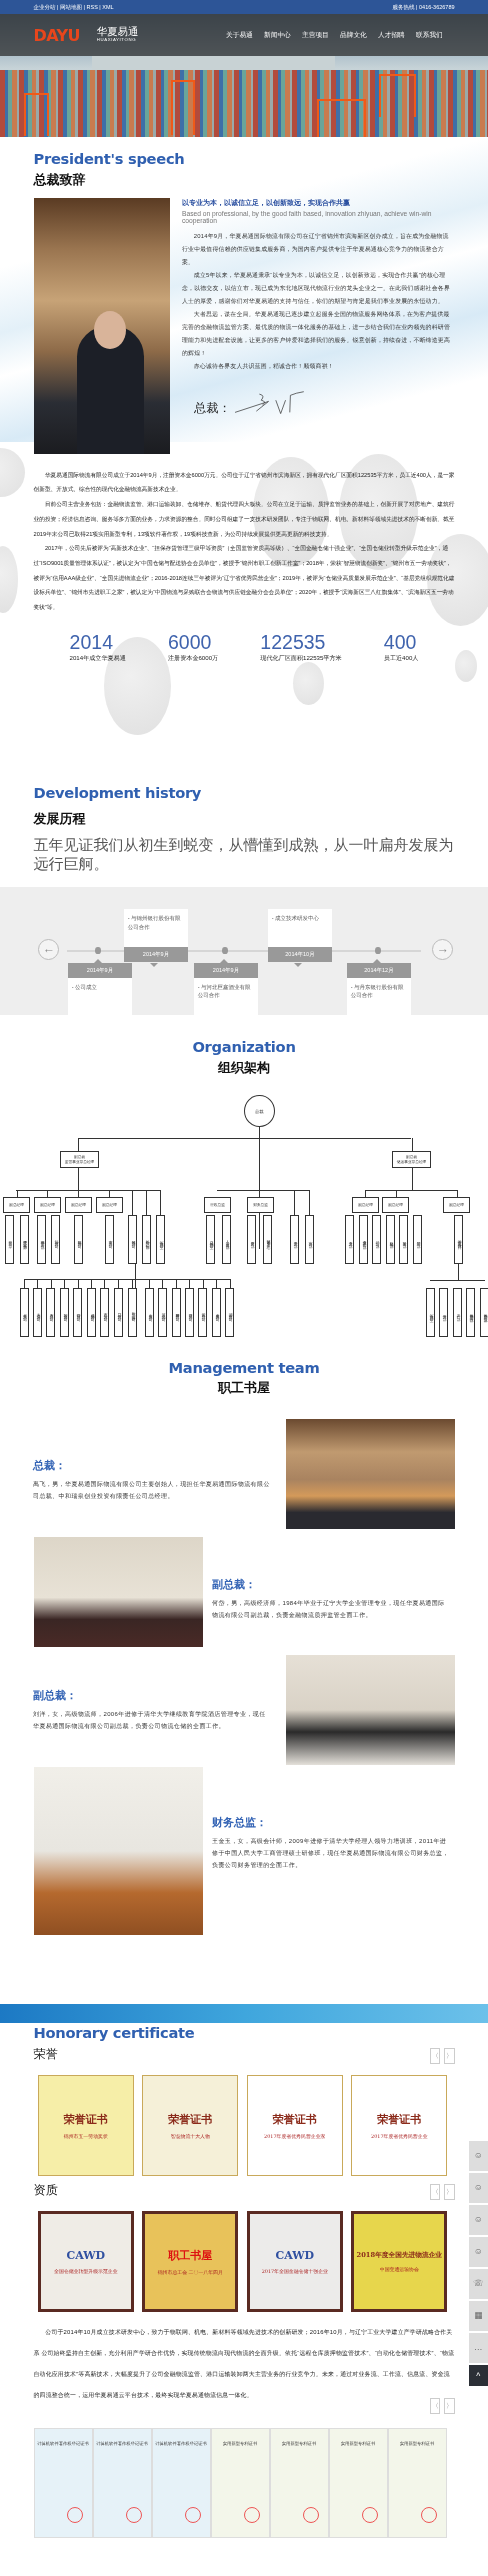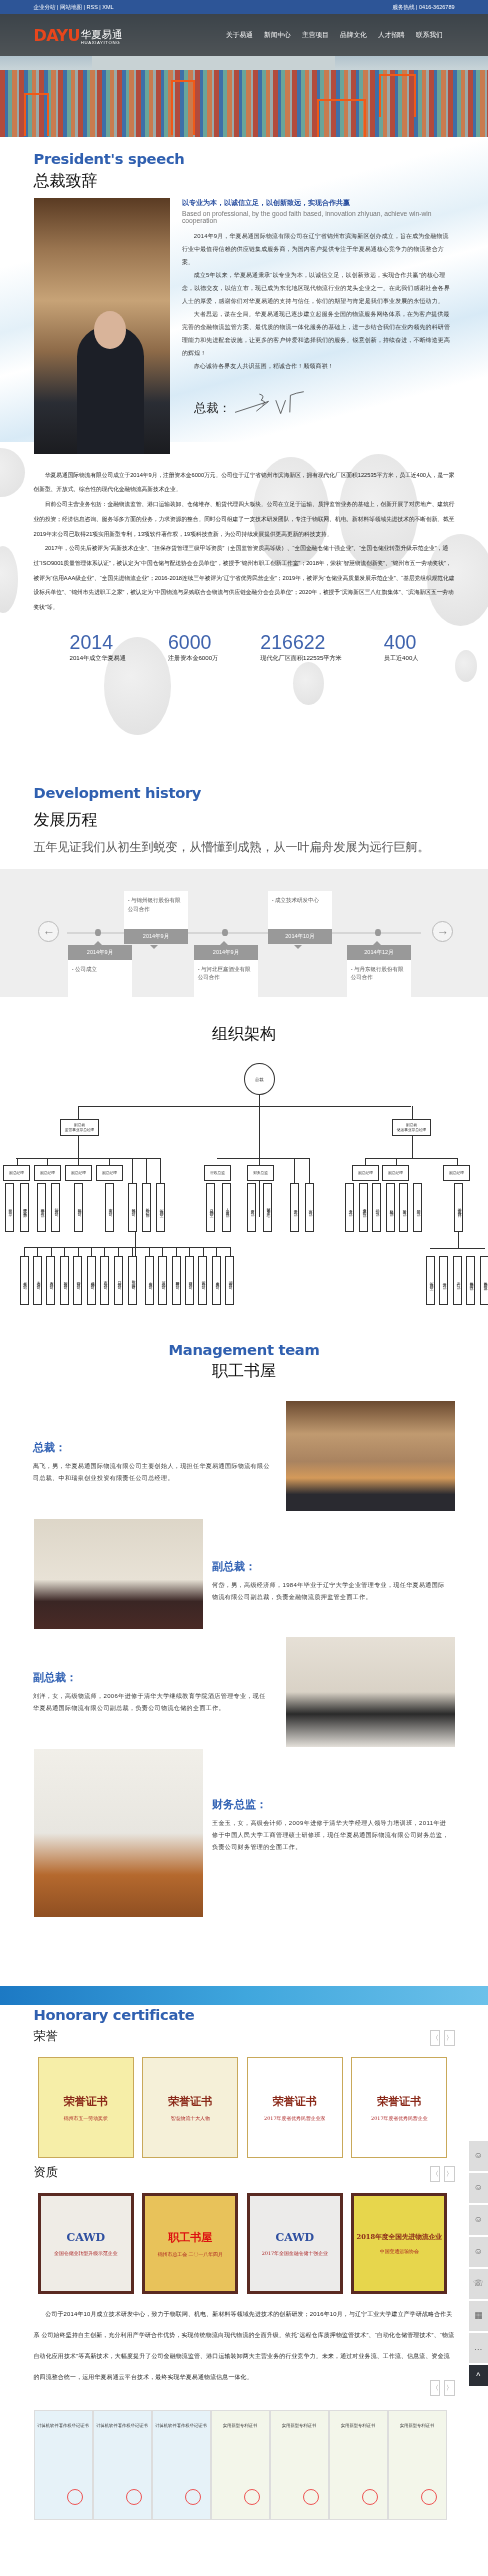--- a/index.html
+++ b/index.html
@@ -6,33 +6,33 @@
 body{width:488px;height:2576px;overflow:hidden;background:#fff;font-family:"Liberation Sans","DejaVu Sans",sans-serif;color:#333;position:relative}
 .wrap{width:421px;margin:0 auto;position:relative}
 
 .topbar{height:14px;background:#2d5597;color:#fff;font-size:5.5px;line-height:14px}
 .topbar .wrap{display:flex;justify-content:space-between}
 .topbar span{color:#fff}
 
 .hero{height:123px;position:relative;background:linear-gradient(180deg,#6f8aa0 0%,#a9bcc8 30%,#c8d4d8 45%,#6d7a82 60%,#4f6c86 100%);overflow:hidden}
 .hero .nav{position:absolute;top:0;left:0;right:0;height:42px;background:rgba(40,40,40,.72)}
 .hero .nav .wrap{display:flex;align-items:center;height:42px}
-.logo{display:flex;align-items:flex-end;gap:1px}
+.logo{display:flex;align-items:flex-start;gap:17px}
 .logo .mark{font-weight:bold;font-size:16px;letter-spacing:-0.6px;color:#e8461c;font-family:"DejaVu Sans",sans-serif}
 .logo .cn{color:#fff;font-size:10.4px;line-height:11px}
 .logo .en{color:#fff;font-size:4.3px;letter-spacing:0.6px}
 .navmenu{display:flex;margin-left:auto;gap:0;margin-right:6.1px}
 .navmenu a{color:#fff;font-size:6.7px;width:38px;text-align:center;text-decoration:none}
 .port{position:absolute;top:42px;left:0;right:0;bottom:0}
 .water{position:absolute;left:92px;right:153px;top:0;height:30.5px;background:#c8d2d4;border-radius:0 0 50% 50%}
 .yard{position:absolute;left:0;right:0;bottom:0;height:67px;background:repeating-linear-gradient(90deg,#b24b3c 0 4.9px,#3e6fa8 4.9px 8.5px,#6aa59a 8.5px 12.2px,#c97b4f 12.2px 17px,#9aa 17px 19.5px)}
 .crane{position:absolute;border:2.4px solid #f05a18;border-bottom:none;height:43px;width:24.4px}
 
 .en-h{font-family:"DejaVu Sans",sans-serif;font-weight:bold;color:#3060b0;font-size:14.7px;letter-spacing:-0.3px}
-.cn-h{font-weight:normal;color:#111;font-size:16px;margin-top:3.7px}
+.cn-h{font-weight:bold;color:#111;font-size:13px;margin-top:3.7px}
 .center{text-align:center}
 
 .pres{position:relative;padding-top:4.9px;height:305px;background:linear-gradient(165deg,#fff 0%,#fff 30%,#e3f0f8 45%,#fff 55%,#d8eaf6 70%,#fff 85%)}
 .pres .photo{position:absolute;left:34px;top:61px;width:136px;height:256px;background:linear-gradient(180deg,#5a3b23 0%,#9a7550 20%,#c7a377 40%,#8d6a48 60%,#2a2d34 80%,#1b1c20 100%)}
 .pres .photo .person{position:absolute;left:43px;top:128px;width:67px;height:128px;background:#1c1f27;border-radius:30.5px 30.5px 0 0}
 .pres .photo .face{position:absolute;left:60px;top:113px;width:32px;height:38px;background:#d9b49a;border-radius:50%}
 .pres .text{position:absolute;left:182px;top:61px;width:269px}
 .pres .slogan{color:#2a4fa0;font-weight:bold;font-size:7px}
 .pres .slogan-en{color:#777;font-size:6.7px;margin-top:1.8px;line-height:7.3px}
 .pres p{font-size:5.9px;line-height:13px;text-indent:2em;color:#333;letter-spacing:0.2px}
@@ -43,21 +43,21 @@
 .intro{position:relative;padding-top:14.7px;height:342px;overflow:hidden}
 .bubble{position:absolute;border-radius:50%;background:radial-gradient(circle at 40% 40%,#f0f0f0,#e0e0e0)}
 .intro .body{position:relative;width:421px;margin:11px auto 0;font-size:5.7px;line-height:14.7px;color:#222}
 .intro .body p{text-indent:2em}
 .stats{display:flex;justify-content:space-around;width:391px;margin:17px auto 0;position:relative}
 .stat{text-align:left}
 .stat .num{font-family:"Liberation Sans",sans-serif;font-size:19.5px;color:#3f63ad;line-height:21px}
 .stat .lbl{font-size:6.1px;color:#222;margin-top:1.2px}
 
 .hist{padding-top:0;position:relative}
-.hist .sub{font-size:12px;color:#555;margin-top:8.5px}
+.hist .sub{font-size:15px;color:#555;margin-top:8.5px}
 .timeline{margin-top:13.4px;background:#eeeeee;height:128px;position:relative}
 .tl-line{position:absolute;left:67px;right:67px;top:63px;height:1.8px;background:#d6d6d6}
 .tl-arrow{position:absolute;top:52px;width:21px;height:21px;border:0.6px solid #bbb;border-radius:50%;color:#888;font-size:12.2px;text-align:center;line-height:19.5px;background:#f4f4f4}
 .tl-dot{position:absolute;top:60px;width:5.5px;height:6.7px;border-radius:50%;background:#999}
 .tl-card{position:absolute;width:64px;background:#fff;font-size:5.5px;color:#555}
 .tl-card .date{background:#999;color:#fff;text-align:center;height:14.7px;line-height:14.7px;font-size:5.5px;position:relative}
 .tl-card .txt{padding:4.9px 3.7px;height:38px;line-height:8.5px}
 .tl-card.up .date:after{content:"";position:absolute;left:26px;bottom:-4.9px;border:4.9px solid transparent;border-top-color:#999;border-bottom:0}
 .tl-card.down .date:before{content:"";position:absolute;left:26px;top:-4.9px;border:4.9px solid transparent;border-bottom-color:#999;border-top:0}
 
@@ -182,21 +182,21 @@
   <div class="stats">
     <div class="stat">
         <div class="num">2014</div>
         <div class="lbl">2014年成立华夏易通</div>
       </div>
     <div class="stat">
         <div class="num">6000</div>
         <div class="lbl">注册资本金6000万</div>
       </div>
     <div class="stat">
-        <div class="num">216622</div>
+        <div class="num">122535</div>
         <div class="lbl">现代化厂区面积122535平方米</div>
       </div>
     <div class="stat">
         <div class="num">400</div>
         <div class="lbl">员工近400人</div>
       </div>
   </div>
 </div>
 
 <div class="hist">
@@ -232,20 +232,21 @@
       </div>
     <div class="tl-card down" style="left:347px;top:76px">
         <div class="date">2014年12月</div>
         <div class="txt">- 与丹东银行股份有限公司合作</div>
       </div>
   </div>
 </div>
 
 <div class="org">
   <div class="center">
+    <div class="en-h">Organization</div>
     <div class="cn-h">组织架构</div>
   </div>
   <div class="orgchart" id="orgchart">
     <div class="oc" style="left:244px;top:0;width:30.5px;height:32px">总裁</div>
     <div class="ol" style="left:259px;top:32px;width:0.6px;height:122px"></div>
     <div class="ol" style="left:78px;top:43px;width:333px;height:0.6px"></div>
     <div class="ol" style="left:78px;top:43px;width:0.6px;height:13.4px"></div>
     <div class="ol" style="left:412px;top:43px;width:0.6px;height:13.4px"></div>
     <div class="ob" style="left:60px;top:56px;width:39px;height:17px;white-space:pre">副总裁
 监管事业部总经理</div>

